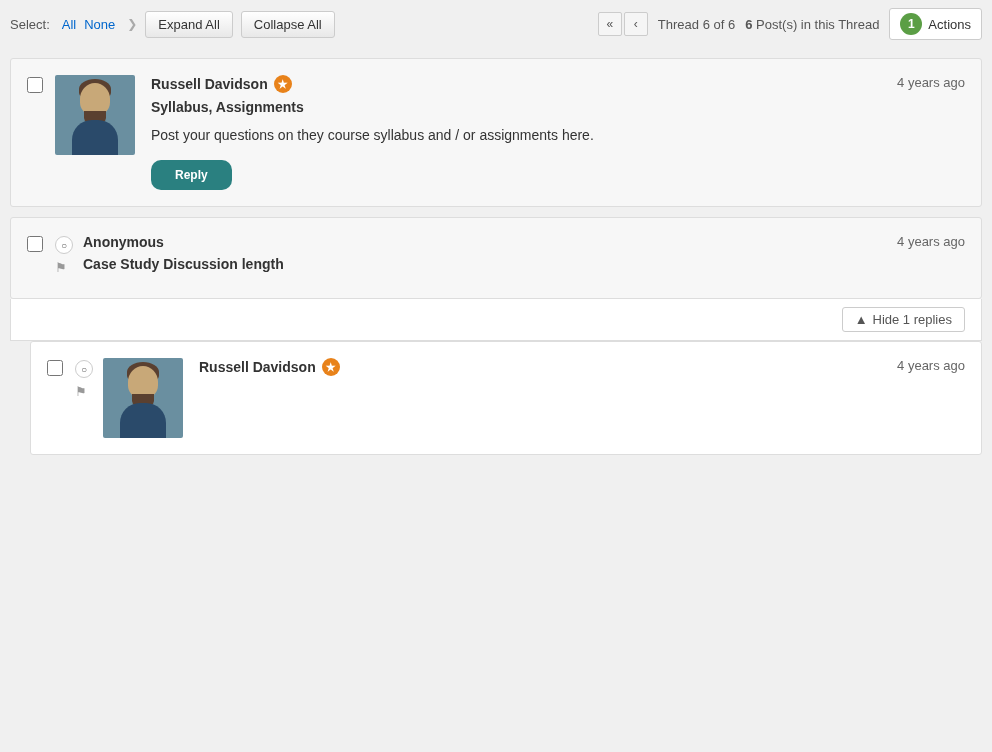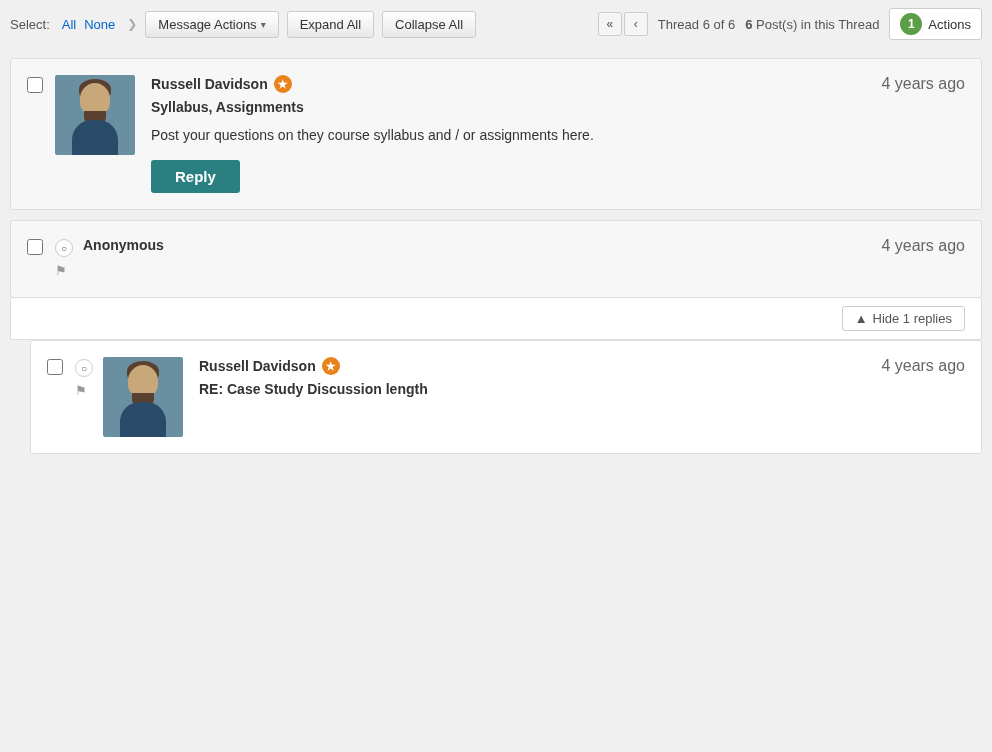--- a/index.html
+++ b/index.html
@@ -254,44 +254,44 @@
       width: 18px;
       height: 18px;
       background: #e8821a;
       border-radius: 50%;
       color: white;
       font-size: 11px;
       text-align: center;
       line-height: 18px;
     }
     .post-timestamp {
-      font-size: 16px;
+      font-size: 13px;
       color: #666;
     }
     .post-subject {
       font-weight: bold;
       font-size: 14px;
       color: #333;
       margin-bottom: 10px;
     }
     .post-body {
       font-size: 14px;
       color: #333;
       line-height: 1.5;
       margin-bottom: 14px;
     }
 
     .reply-btn {
       background: #2a8080;
       color: white;
       border: none;
       padding: 8px 24px;
-      font-size: 15px;
+      font-size: 12px;
       font-weight: bold;
-      border-radius: 3px;
+      border-radius: 10px;
       cursor: pointer;
     }
 
     
     .thread-post-indent {
       background: #f7f7f7;
       border: 1px solid #ddd;
       margin: 10px 10px 0 10px;
       border-radius: 3px;
       padding: 16px;
@@ -333,24 +333,20 @@
 <body>
 
 <div class="toolbar">
   <div class="toolbar-left">
     <span class="select-label">Select:</span>
     <a class="select-link">All</a>
     <a class="select-link">None</a>
 
     <div class="arrow-divider">❯</div>
 
-    <button class="btn btn-dropdown">
-      <span>Message Actions</span>
-      <span class="chevron">▾</span>
-    </button>
     <button class="btn">Expand All</button>
     <button class="btn">Collapse All</button>
   </div>
 
   <div class="toolbar-right">
     <div class="thread-nav">
       <button class="nav-btn">«</button>
       <button class="nav-btn">‹</button>
     </div>
     <span class="thread-info">Thread 6 of 6</span>
@@ -405,20 +401,21 @@
       <div class="side-icon">○</div>
       <div class="flag-icon">⚑</div>
     </div>
     <div class="post-content">
       <div class="post-header">
         <div class="post-author">
           <span>Anonymous</span>
         </div>
         <span class="post-timestamp">4 years ago</span>
       </div>
+      <div class="post-subject">Case Study Discussion length</div>
     </div>
   </div>
 </div>
 
 <div class="hide-replies-bar">
   <button class="hide-replies-btn">
     <span>▲</span>
     <span>Hide 1 replies</span>
   </button>
 </div>
@@ -442,16 +439,15 @@
       </div>
     </div>
     <div class="post-content">
       <div class="post-header">
         <div class="post-author">
           <span>Russell Davidson</span>
           <span class="star-badge">★</span>
         </div>
         <span class="post-timestamp">4 years ago</span>
       </div>
-      <div class="post-subject">RE: Case Study Discussion length</div>
     </div>
   </div>
 </div>
 
 </body></html>

